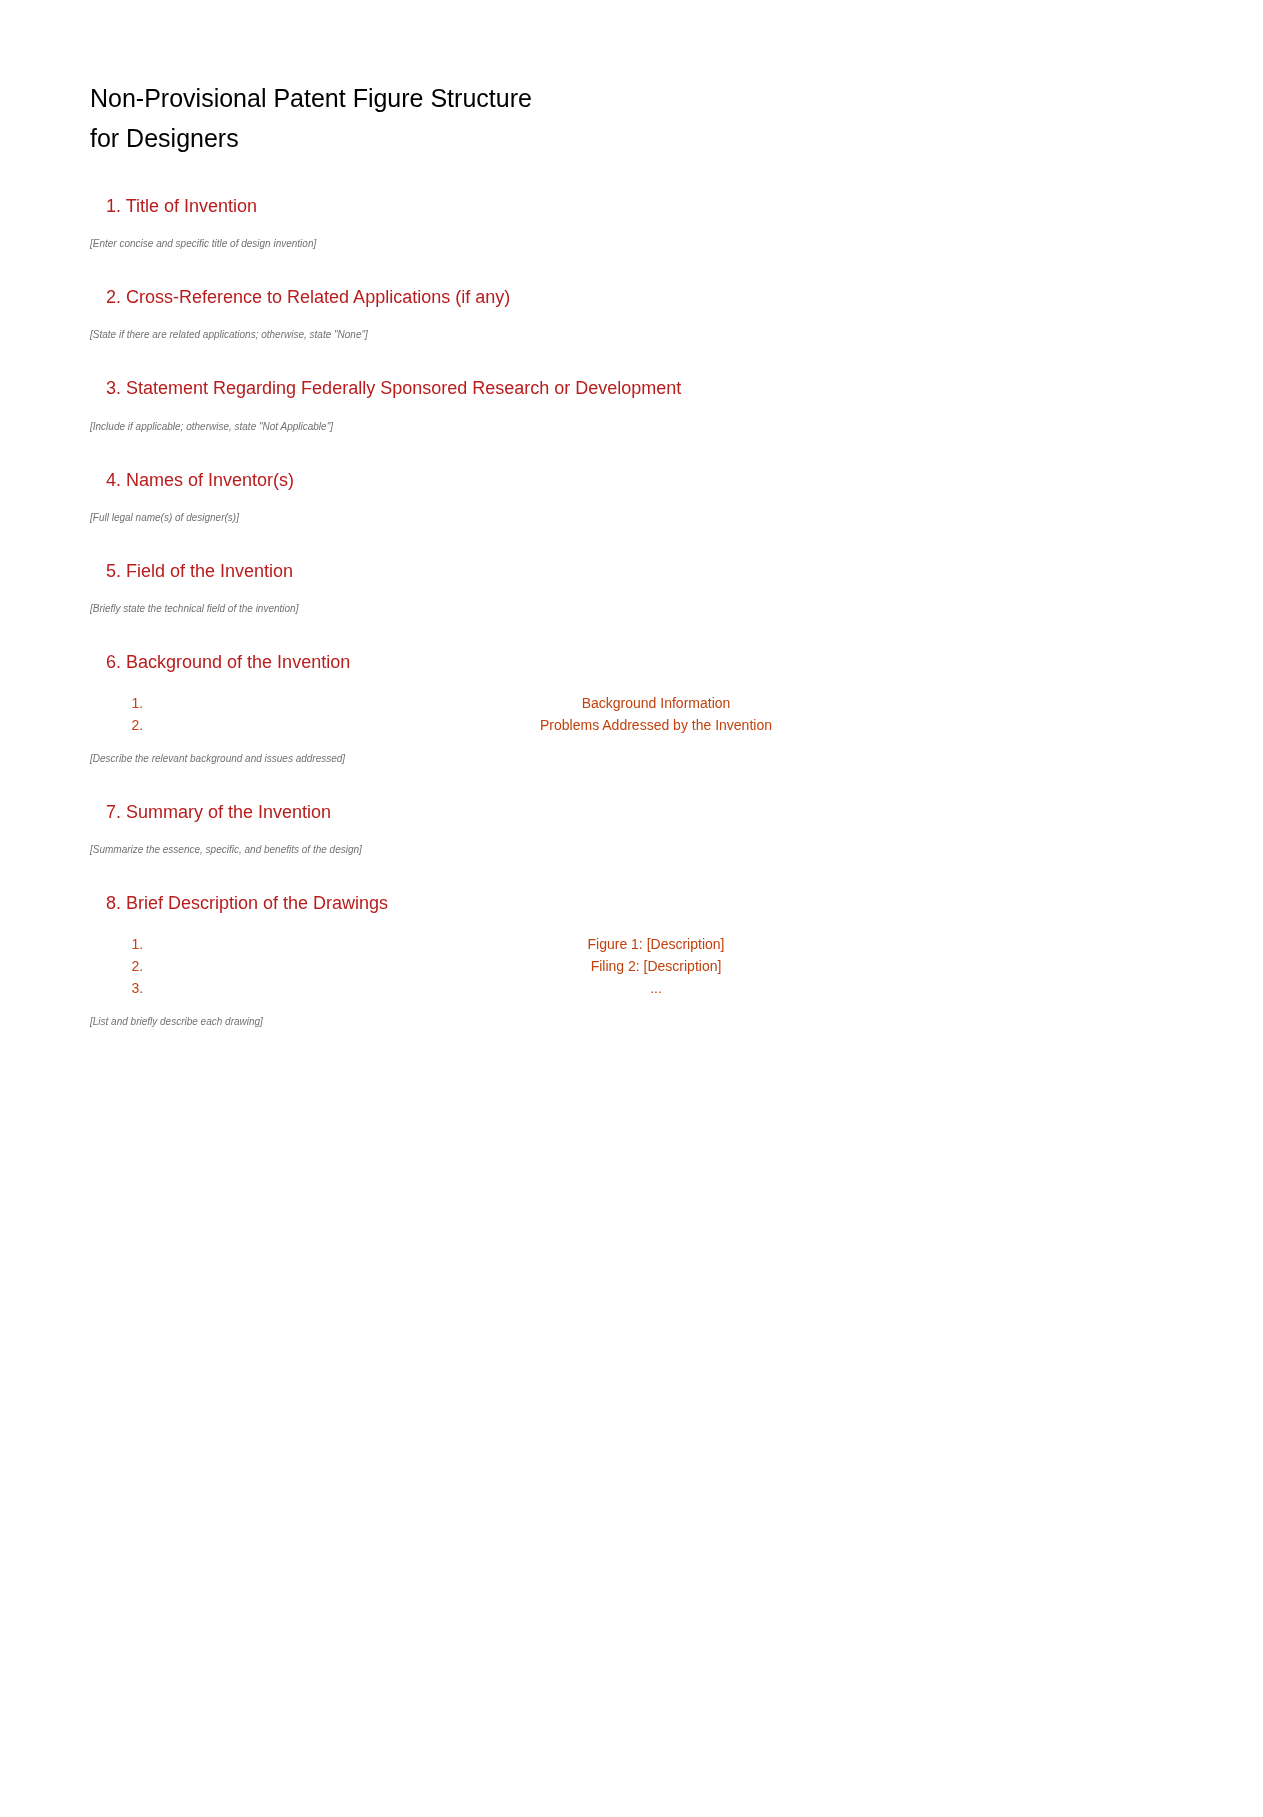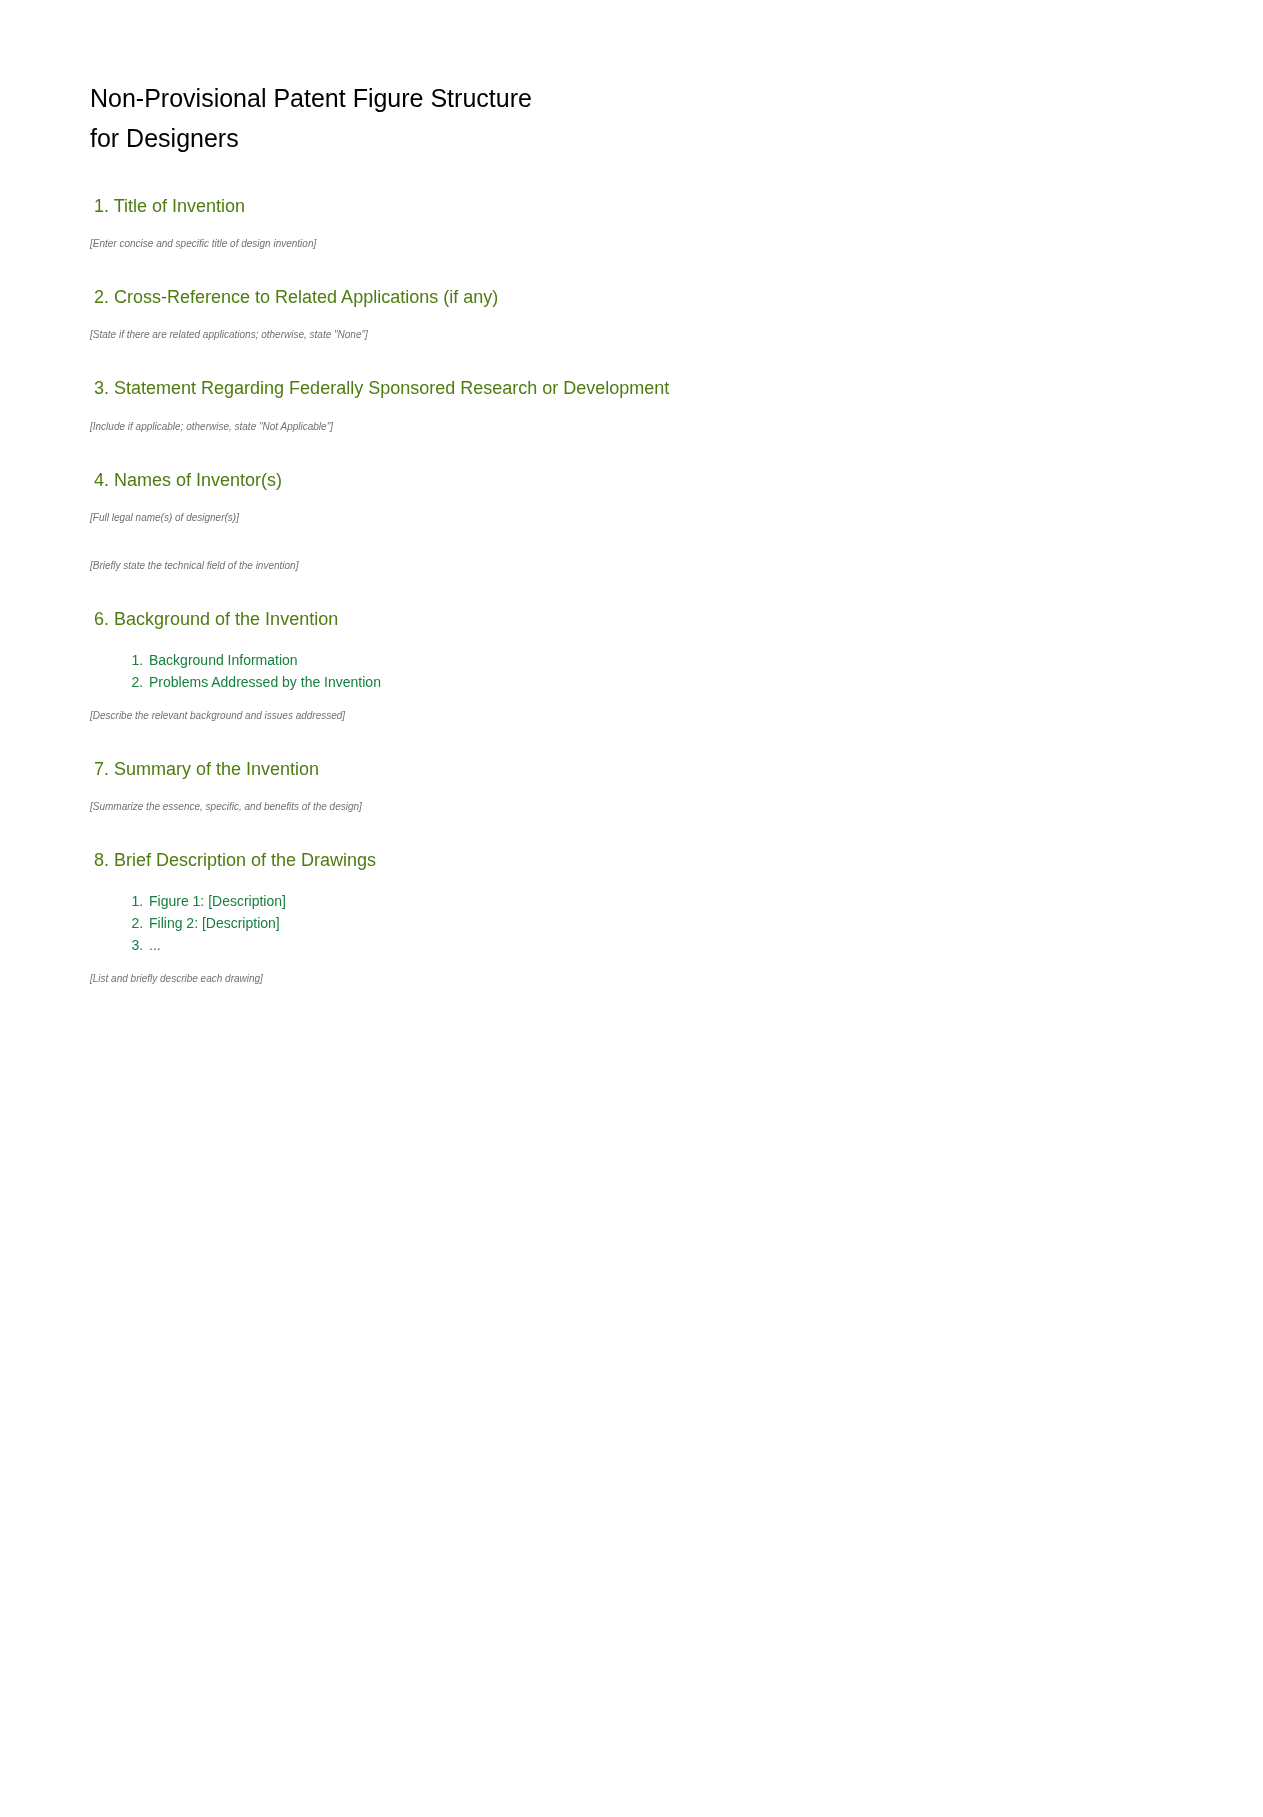--- a/index.html
+++ b/index.html
@@ -23,36 +23,37 @@
     font-weight: 400;
     line-height: 1.6;
     margin: 0 0 36px 0;
     color: #000000;
     max-width: 520px;
   }
   section.doc-section h2 {
     font-size: 18px;
     font-weight: 400;
     line-height: 1.4;
-    margin: 0 0 18px 4px;
-    color: #4d7c0f;
+    margin: 0 0 18px 16px;
+    color: #b91c1c;
   }
   p.placeholder {
     font-size: 10px;
     font-style: italic;
     color: #717171;
     line-height: 1.4;
     margin: 0 0 34px 0;
   }
   ol.sub-list {
     font-size: 14px;
-    color: #15803d;
+    color: #c2410c;
     line-height: 1.57;
     margin: 0 0 15px 0;
     padding-left: 57px;
+    text-align: center;
   }
   ol.sub-list li {
     padding-left: 2px;
   }
 </style>
 </head>
 <body>
 
 <div class="page">
 
@@ -72,20 +73,21 @@
     <h2>3. Statement Regarding Federally Sponsored Research or Development</h2>
     <p class="placeholder">[Include if applicable; otherwise, state "Not Applicable"]</p>
   </section>
 
   <section class="doc-section">
     <h2>4. Names of Inventor(s)</h2>
     <p class="placeholder">[Full legal name(s) of designer(s)]</p>
   </section>
 
   <section class="doc-section">
+    <h2>5. Field of the Invention</h2>
     <p class="placeholder">[Briefly state the technical field of the invention]</p>
   </section>
 
   <section class="doc-section">
     <h2>6. Background of the Invention</h2>
     <ol class="sub-list">
       <li>Background Information</li>
       <li>Problems Addressed by the Invention</li>
     </ol>
     <p class="placeholder">[Describe the relevant background and issues addressed]</p>

